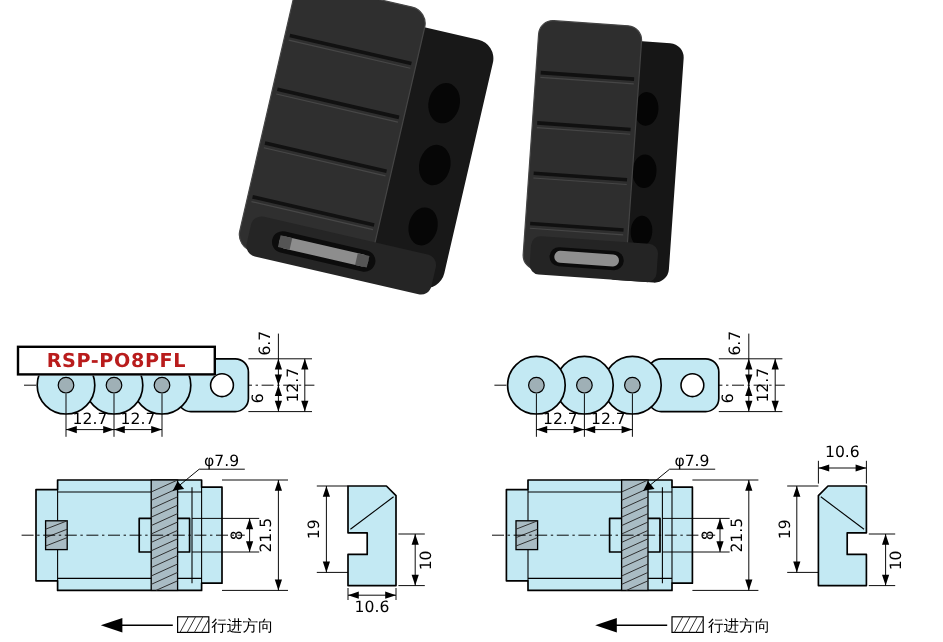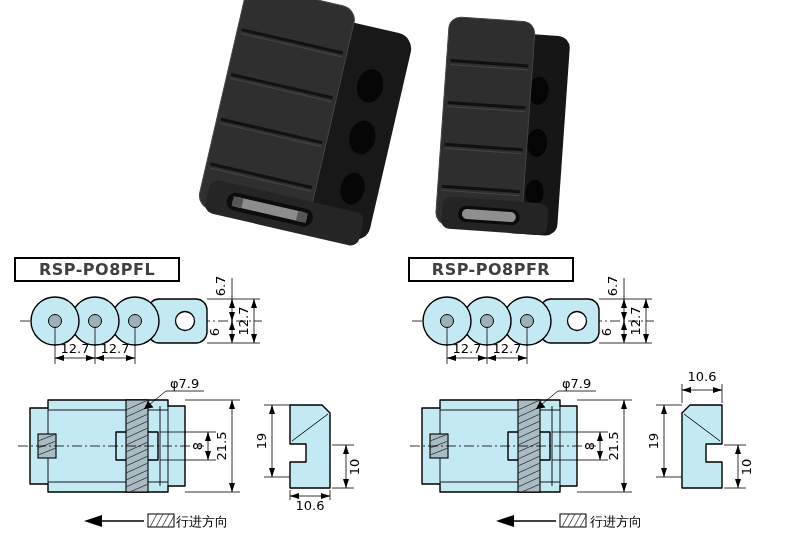--- a/index.html
+++ b/index.html
@@ -1,21 +1,21 @@
 <!DOCTYPE html>
 <html><head>
 <meta charset="utf-8">
 <style>
   html,body{margin:0;padding:0;background:#fff;}
   #page{position:relative;width:786px;height:535px;background:#ffffff;
         font-family:"DejaVu Sans","Liberation Sans",sans-serif;overflow:hidden;}
   #page svg{position:absolute;left:0;top:0;}
   .model-label{position:absolute;box-sizing:border-box;border:2px solid #000;background:#fff;
         width:166px;height:25px;font-weight:bold;font-size:16px;line-height:21px;
-        text-align:center;color:#404040;letter-spacing:0.5px;}
+        text-align:center;color:#b91c1c;letter-spacing:0.5px;margin-top:31px;}
   svg text{font-family:"DejaVu Sans","Liberation Sans",sans-serif;fill:#000;}
   .dt{font-size:13px;}
   .oln{fill:#c3e9f3;stroke:#000;stroke-width:1.4;stroke-linejoin:round;}
   .hole{fill:#9fb0b6;stroke:#000;stroke-width:1;}
   .whole{fill:#ffffff;stroke:#000;stroke-width:1.3;}
   .sec{fill:#a9bcc4;stroke:#000;stroke-width:1.1;}
   .thin{stroke:#000;stroke-width:0.9;fill:none;}
   .dim{stroke:#000;stroke-width:0.8;fill:none;}
   .ah{fill:#000;stroke:none;}
   .cl{stroke:#000;stroke-width:0.8;fill:none;stroke-dasharray:10 3 2 3;}
@@ -157,15 +157,14 @@
     <text class="dt" x="194" y="198" text-anchor="middle" transform="rotate(-90 194 198)">8</text>
     <text class="dt" x="218" y="198" text-anchor="middle" transform="rotate(-90 218 198)">21.5</text>
     <text class="dt" x="258" y="193" text-anchor="middle" transform="rotate(-90 258 193)">19</text>
     <text class="dt" x="351" y="219" text-anchor="middle" transform="rotate(-90 351 219)">10</text>
     <text class="dt" x="302" y="133" text-anchor="middle">10.6</text>
     <text class="dt" x="190" y="278" text-anchor="start">行进方向</text>
   </g>
 </svg>
 
 <div class="model-label" style="left:14px;top:257px;">RSP-PO8PFL</div>
-<div class="model-label" style="left:408px;top:257px;">RSP-PO8PFR</div>
 
 </div>
 
 </body></html>

